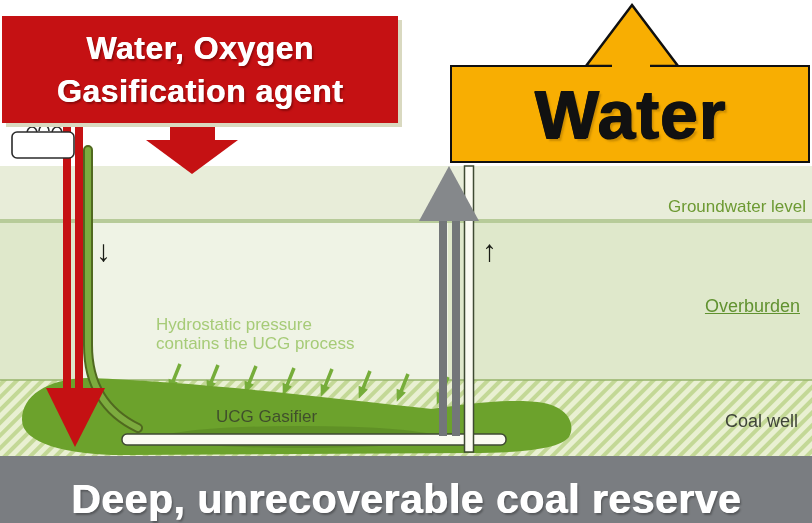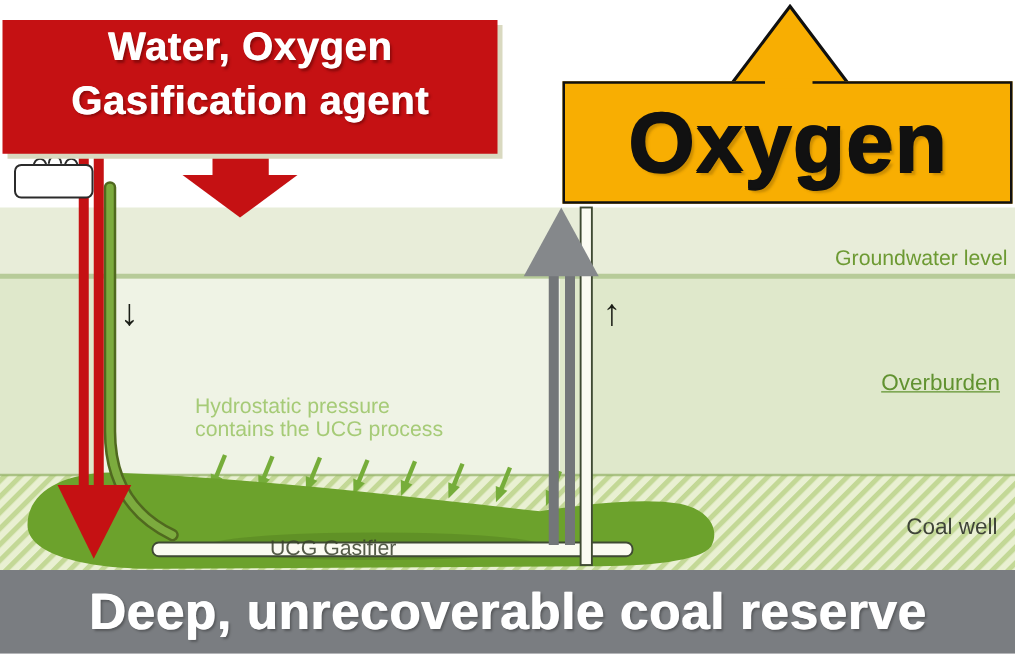--- a/index.html
+++ b/index.html
@@ -34,47 +34,47 @@
   .gray-head{fill:var(--gray-arrow);}
   .wellhead-box{fill:#ffffff;stroke:#2b2b2b;stroke-width:1.6;}
   .loop{fill:#ffffff;stroke:#2b2b2b;stroke-width:1.6;}
   .hydro{stroke:#76ad3a;stroke-width:3.5;fill:none;}
   .hydro-head{fill:#76ad3a;stroke:none;}
   .yellow-arrow{fill:var(--yellow);stroke:#101010;stroke-width:2.5;}
 
   
   .banner-red{position:absolute;left:2px;top:16px;width:396px;height:107px;z-index:2;
     background:var(--red);box-shadow:4px 4px 0 #d9d9c0;
-    display:flex;flex-direction:column;align-items:center;}
+    display:flex;flex-direction:column;align-items:center;justify-content:center;}
   .banner-red .line{color:#fff;font-weight:bold;font-size:32px;line-height:43px;
     text-shadow:0.6px 0 #fff,2px 2px 2px rgba(70,0,0,.45);letter-spacing:.5px;}
 
   .box-syngas{position:absolute;left:450px;top:65px;width:360px;height:98px;z-index:2;
     background:var(--yellow);border:2.5px solid #101010;
     display:flex;align-items:center;justify-content:center;}
   .box-syngas .txt{color:#111;font-weight:bold;font-size:68px;letter-spacing:1px;
     text-shadow:1.4px 0 #111,0 1px #111,3px 3px 2px rgba(120,80,0,.35);}
   .stem-patch{position:absolute;left:612px;top:63px;width:38px;height:8px;background:var(--yellow);z-index:3;}
 
   .bar-bottom{position:absolute;left:0;top:456px;width:812px;height:67px;background:var(--gray-bar);z-index:2;
-    display:flex;align-items:center;justify-content:center;}
+    display:flex;align-items:flex-end;justify-content:center;}
   .bar-bottom .txt{color:#fff;font-weight:bold;font-size:41px;letter-spacing:0.5px;
     text-shadow:0.8px 0 #fff,2px 2px 2px rgba(0,0,0,.3);white-space:nowrap;}
 
   .lbl{position:absolute;z-index:2;white-space:nowrap;}
   .lbl-groundwater{right:6px;top:197px;font-size:17px;color:var(--label-green);}
   .lbl-overburden{right:12px;top:296px;font-size:18px;color:#619230;text-decoration:underline;}
   .lbl-coalseam{right:14px;top:411px;font-size:18px;color:var(--seam-text);}
   .well-label{display:flex;align-items:flex-start;color:var(--text-dark);}
   .well-label .glyph{font-size:30px;line-height:26px;font-weight:normal;margin-right:2px;}
   .well-label .txt{font-size:20px;font-weight:bold;line-height:28px;}
   .lbl-injection{left:96px;top:238px;}
   .lbl-production{left:482px;top:238px;}
   .lbl-hydro{left:156px;top:315px;font-size:17px;line-height:19px;color:var(--text-light-green);}
-  .lbl-gasifier{left:216px;top:429px;font-size:17px;color:var(--gasifier-text);opacity:.85;}
+  .lbl-gasifier{left:216px;top:407px;font-size:17px;color:var(--gasifier-text);opacity:.85;}
 </style>
 </head>
 <body>
 
 <div class="stage">
 
   <svg class="scene" width="812" height="523" viewBox="0 0 812 523">
     <defs>
       <pattern id="hatch" width="9" height="9" patternUnits="userSpaceOnUse" patternTransform="rotate(45)">
         <rect class="hatch-stripe" x="0" y="0" width="4" height="9"></rect>
@@ -166,21 +166,21 @@
 
     <polygon class="yellow-arrow" points="632,5 678,66 586,66"></polygon>
   </svg>
 
   <div class="banner-red">
     <div class="line">Water, Oxygen</div>
     <div class="line">Gasification agent</div>
   </div>
 
   <div class="box-syngas">
-    <span class="txt">Oxygen</span>
+    <span class="txt">Water</span>
   </div>
   <div class="stem-patch"></div>
 
   <div class="lbl lbl-groundwater">Groundwater level</div>
   <div class="lbl lbl-overburden">Overburden</div>
   <div class="lbl lbl-coalseam">Coal well</div>
 
   <div class="lbl lbl-injection well-label">
     <span class="glyph">↓</span>
   </div>

